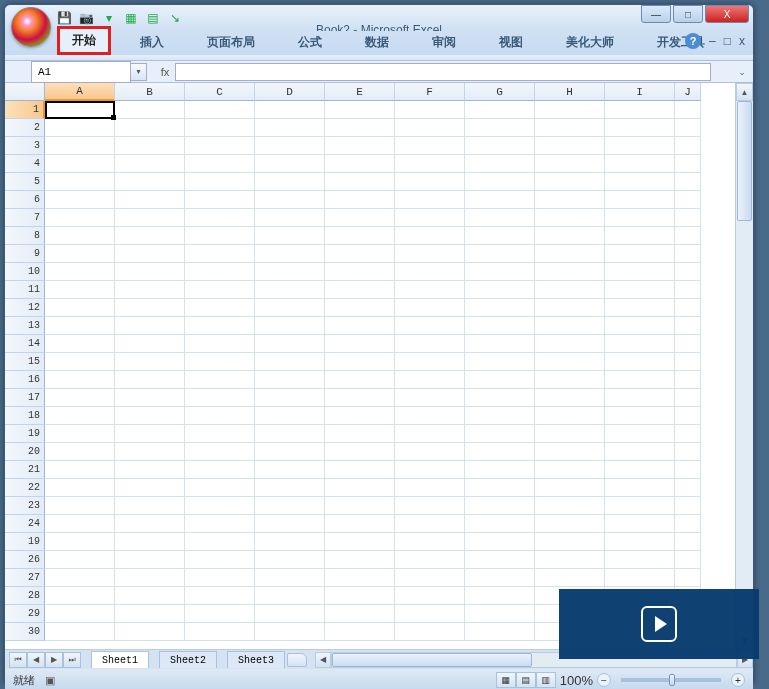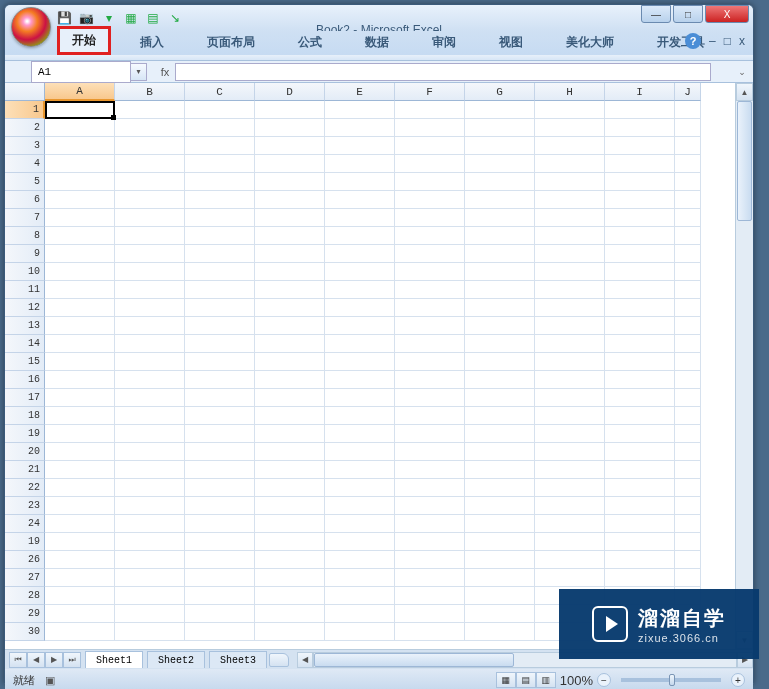--- a/index.html
+++ b/index.html
@@ -54,21 +54,21 @@
 .active-cell::after { content: ""; position: absolute; right: -3px; bottom: -3px; width: 5px; height: 5px; background: #000; }
 
 .vscroll { width: 18px; background: #e3ecf5; border-left: 1px solid #b8ccde; display: flex; flex-direction: column; }
 .scroll-btn { height: 18px; background: linear-gradient(#f0f6fc,#d4e2f1); border: 1px solid #b8ccde; font-size: 8px; display: flex; align-items: center; justify-content: center; color: #555; }
 .scroll-track { flex: 1; position: relative; }
 .scroll-thumb-v { position: absolute; top: 0; left: 1px; right: 1px; height: 120px; background: linear-gradient(90deg,#eaf2fb,#c9dcf0); border: 1px solid #9db7d6; border-radius: 2px; }
 
 .sheet-tabs-row { height: 20px; background: #d4e2f1; display: flex; align-items: center; border-top: 1px solid #b8ccde; }
 .tab-nav { display: flex; margin-left: 4px; }
 .tab-nav-btn { width: 18px; height: 16px; border: 1px solid #a8c1dd; background: linear-gradient(#f0f6fc,#d4e2f1); font-size: 8px; display: flex; align-items: center; justify-content: center; color: #555; }
-.sheet-tab { padding: 2px 10px; font-size: 10px; font-family: "Courier New", monospace; background: #fff; border: 1px solid #a8c1dd; border-bottom: none; margin-left: 4px; height: 17px; display: flex; align-items: center; }
+.sheet-tab { padding: 2px 10px; font-size: 10px; font-family: "Courier New", monospace; background: #fff; border: 1px solid #a8c1dd; border-bottom: none; margin-left: 10px; height: 17px; display: flex; align-items: center; }
 .sheet-tab.inactive { background: #dce8f5; font-family: Liberation Mono, monospace; }
 .new-sheet { width: 20px; height: 14px; margin-left: 2px; background: linear-gradient(#f0f6fc,#d4e2f1); border: 1px solid #a8c1dd; border-radius: 2px 6px 2px 2px; }
 .hscroll { flex: 1; margin-left: 8px; display: flex; align-items: center; }
 .hscroll-track { flex: 1; height: 16px; background: #e3ecf5; border: 1px solid #b8ccde; position: relative; }
 .scroll-thumb-h { position: absolute; left: 0; top: 0; bottom: 0; width: 200px; background: linear-gradient(#eaf2fb,#c9dcf0); border: 1px solid #9db7d6; border-radius: 2px; }
 
 .statusbar { height: 22px; background: linear-gradient(#dfe9f5,#c5d8ed); display: flex; align-items: center; padding: 0 8px; font-size: 11px; color: #333; }
 .status-text { flex: 0 0 auto; }
 .status-right { margin-left: auto; display: flex; align-items: center; gap: 4px; }
 .view-btns { display: flex; }
@@ -601,17 +601,13 @@
       <div class="zoom-btn">+</div>
     </div>
   </div>
 
 </div>
 
 <div class="watermark">
   <div class="wm-icon">
       <div class="wm-play"></div>
     </div>
-  <div class="wm-text">
-    <span class="wm-cn">溜溜自学</span>
-    <span class="wm-en">zixue.3066.cn</span>
-  </div>
 </div>
 
 </body></html>

